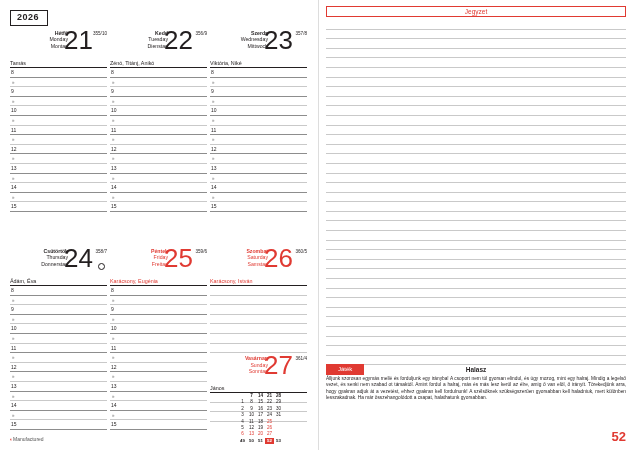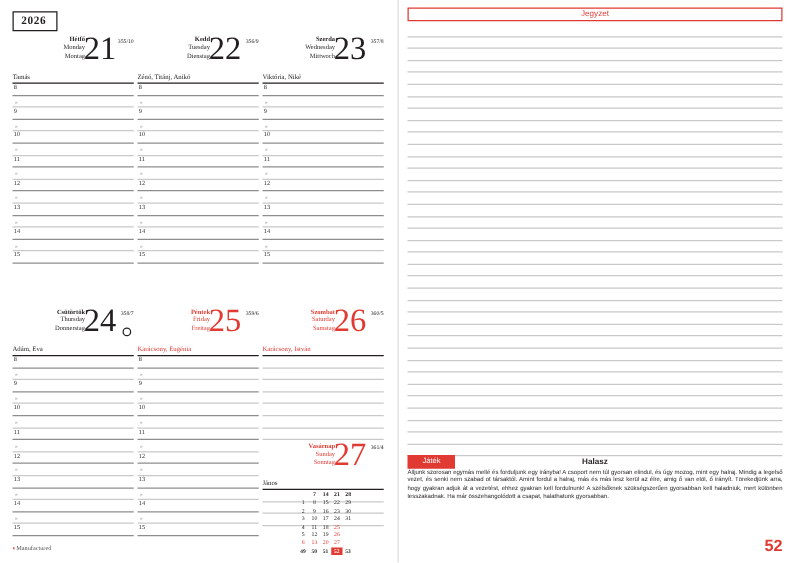--- a/index.html
+++ b/index.html
@@ -8,21 +8,21 @@
     width: 636px; height: 450px;
     background: #ffffff;
     font-family: "Liberation Sans", sans-serif;
     color: #231f20;
     overflow: hidden;
     position: relative;
   }
   .page { position: relative; width: 636px; height: 450px; }
 
   
-  .left { position: absolute; left: 0; top: 0; width: 318px; height: 450px; padding: 6px 8px 0 10px; font-family: Liberation Serif, serif; }
+  .left { position: absolute; left: 0; top: 0; width: 318px; height: 450px; padding: 6px 8px 0 10px; }
 
   .year-box {
     display: inline-block;
     border: 1px solid #231f20;
     padding: 1px 8px 2px 6px;
     font-size: 9px;
     font-weight: bold;
     letter-spacing: .5px;
     line-height: 11px;
   }

